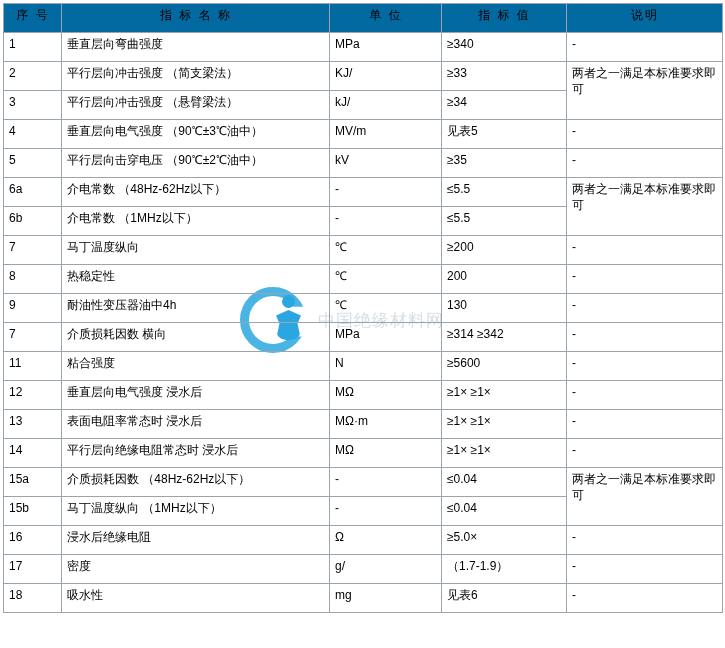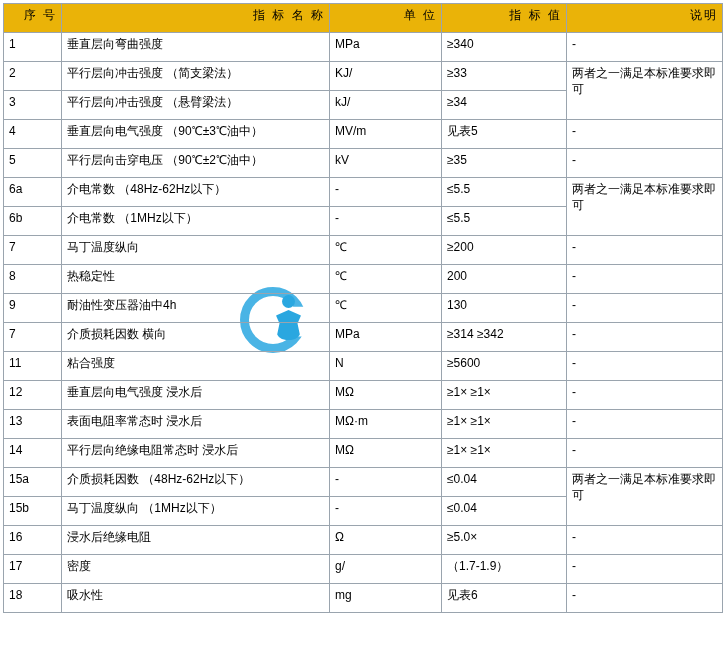--- a/index.html
+++ b/index.html
@@ -33,23 +33,23 @@
     padding: 3px 4px 3px 5px;
     font-size: 12px;
     line-height: 16px;
     vertical-align: top;
     color: #000000;
     font-family: "Liberation Sans", sans-serif;
     background: transparent;
     word-break: break-all;
   }
   #spec-table thead th {
-    background: #eab308;
+    background: #0369a1;
     font-weight: normal;
-    text-align: right;
+    text-align: center;
     letter-spacing: 2px;
     height: 22px;
   }
   #spec-table tbody td {
     height: 22px;
   }
   #spec-table td.unit, #spec-table td.value, #spec-table td.note {
     letter-spacing: 0px;
   }
   #spec-table td.seq {
@@ -116,20 +116,21 @@
 </style>
 </head>
 <body>
 
 <div class="watermark">
   <div class="wm-ring"></div>
   <div class="wm-person">
     <div class="wm-head"></div>
     <div class="wm-body"></div>
   </div>
+  <div class="wm-text">中国绝缘材料网</div>
 </div>
 
 <table id="spec-table">
   <colgroup>
     <col class="c0">
       <col class="c1">
       <col class="c2">
       <col class="c3">
       <col class="c4">
   </colgroup>

